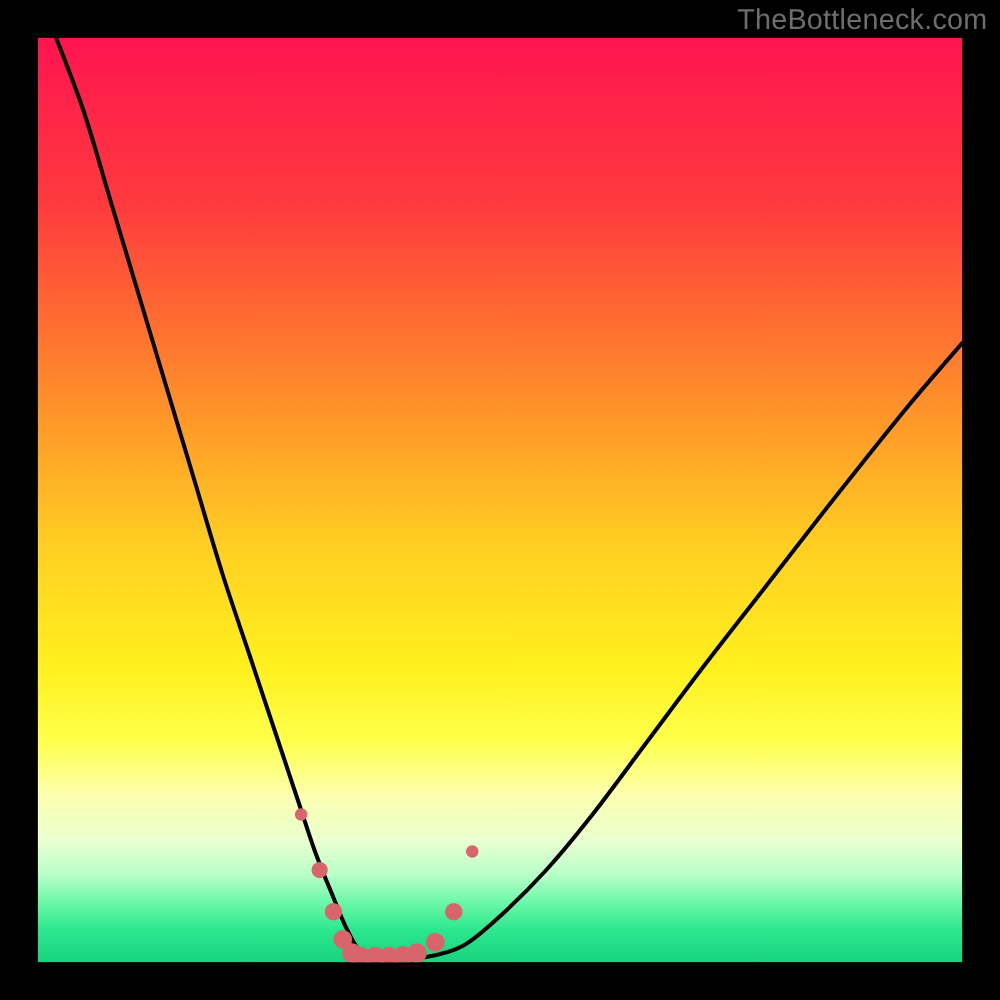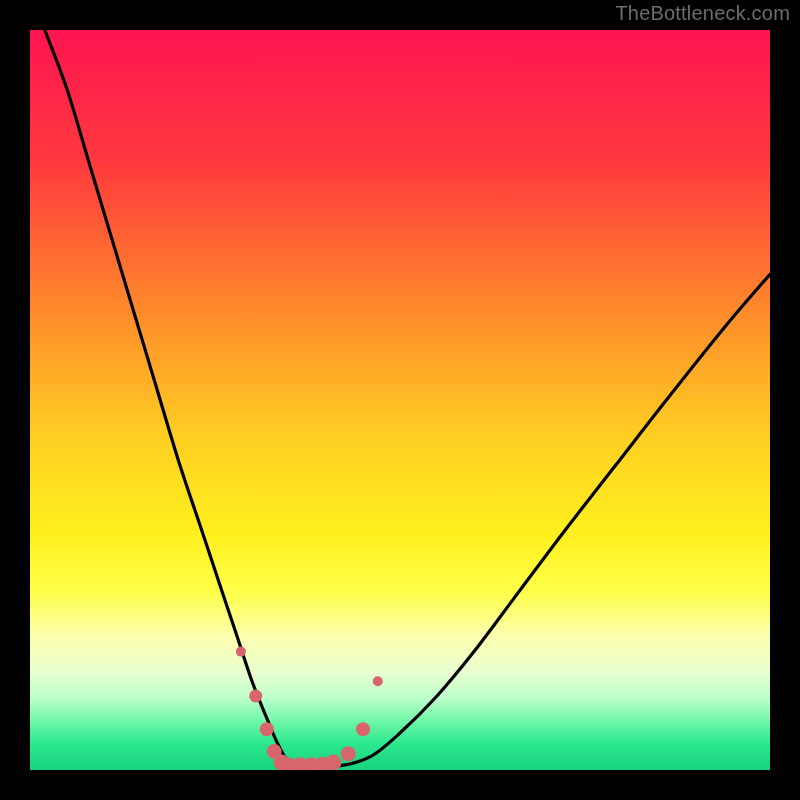--- a/index.html
+++ b/index.html
@@ -14,21 +14,21 @@
     position: relative;
     width: 800px;
     height: 800px;
     background: #000;
   }
   .watermark {
     position: absolute;
     top: 2px;
     right: 10px;
     color: #6d6d6d;
-    font-size: 20px;
+    font-size: 23px;
     font-weight: 400;
     letter-spacing: 0.2px;
     z-index: 10;
   }
   .plot-area {
     position: absolute;
     left: 30px;
     top: 30px;
     width: 740px;
     height: 740px;

